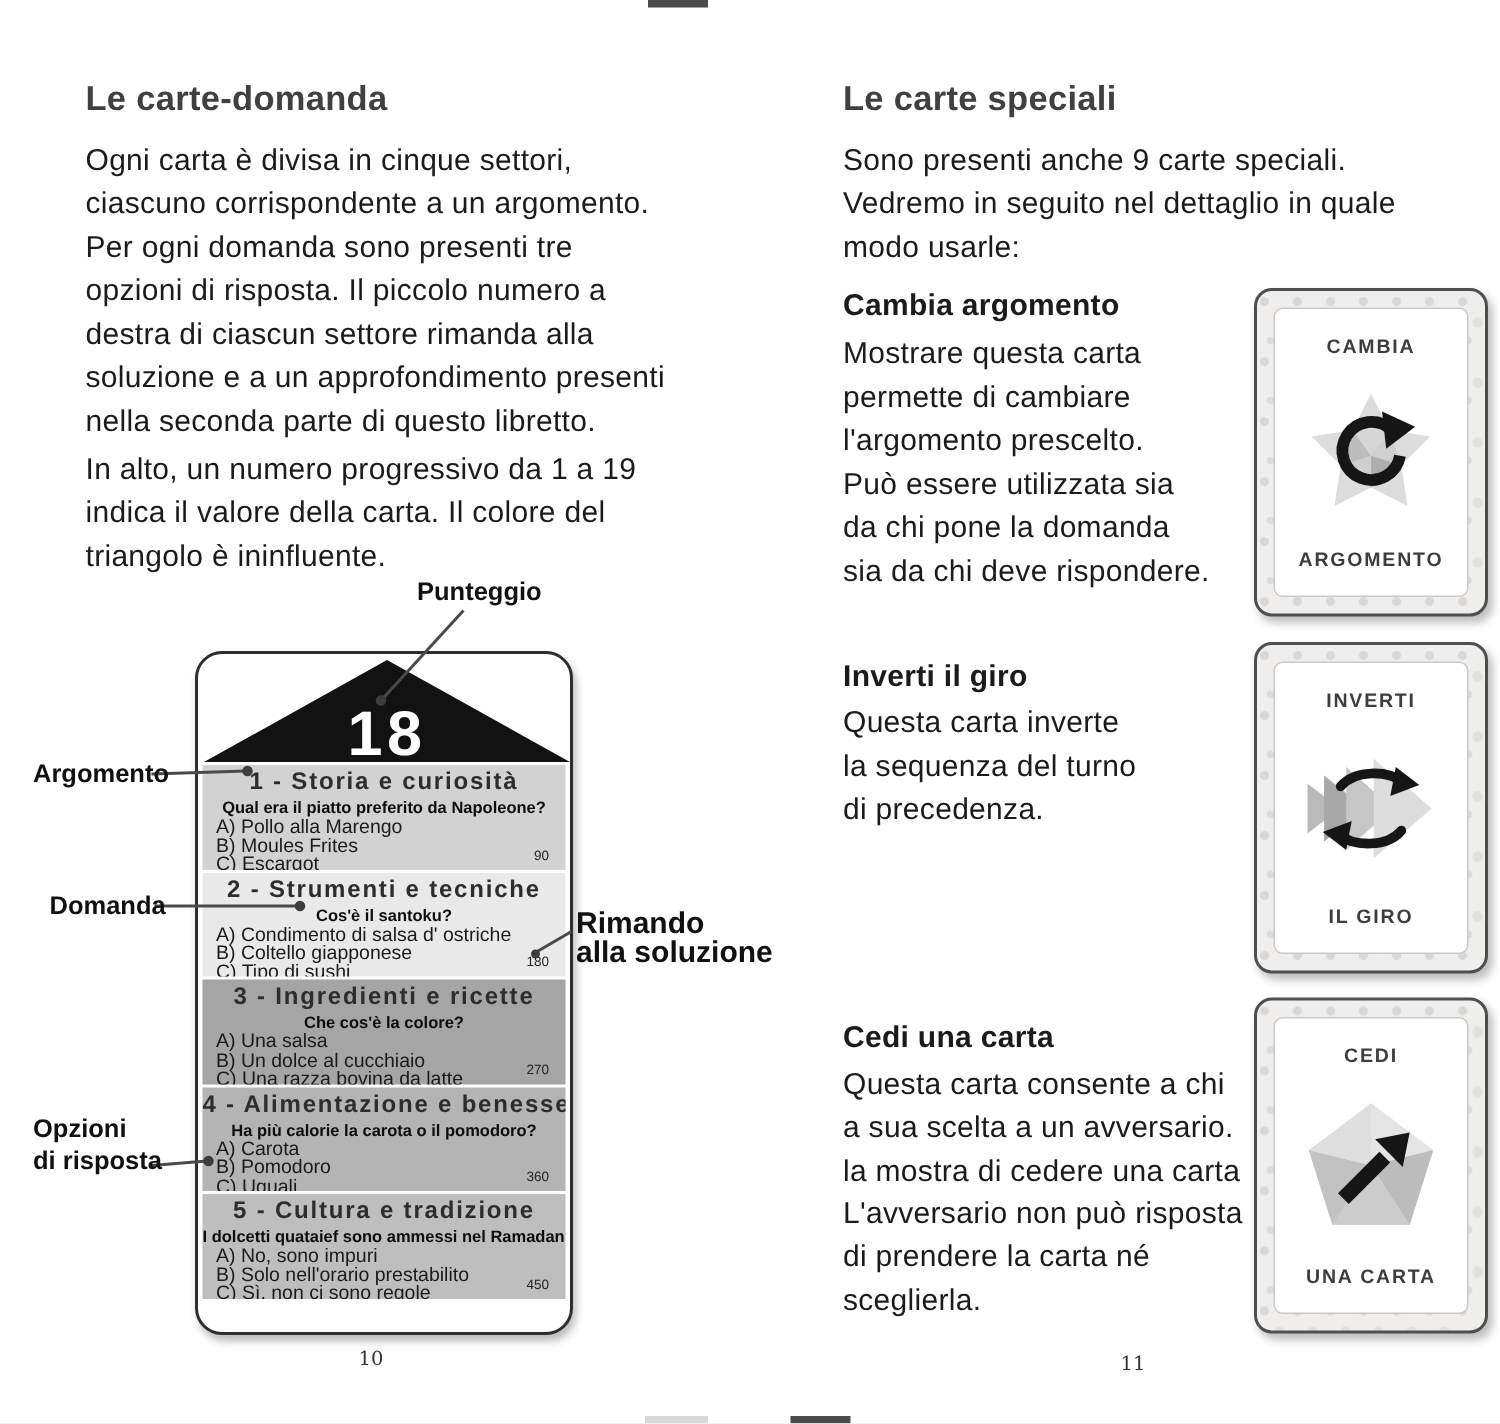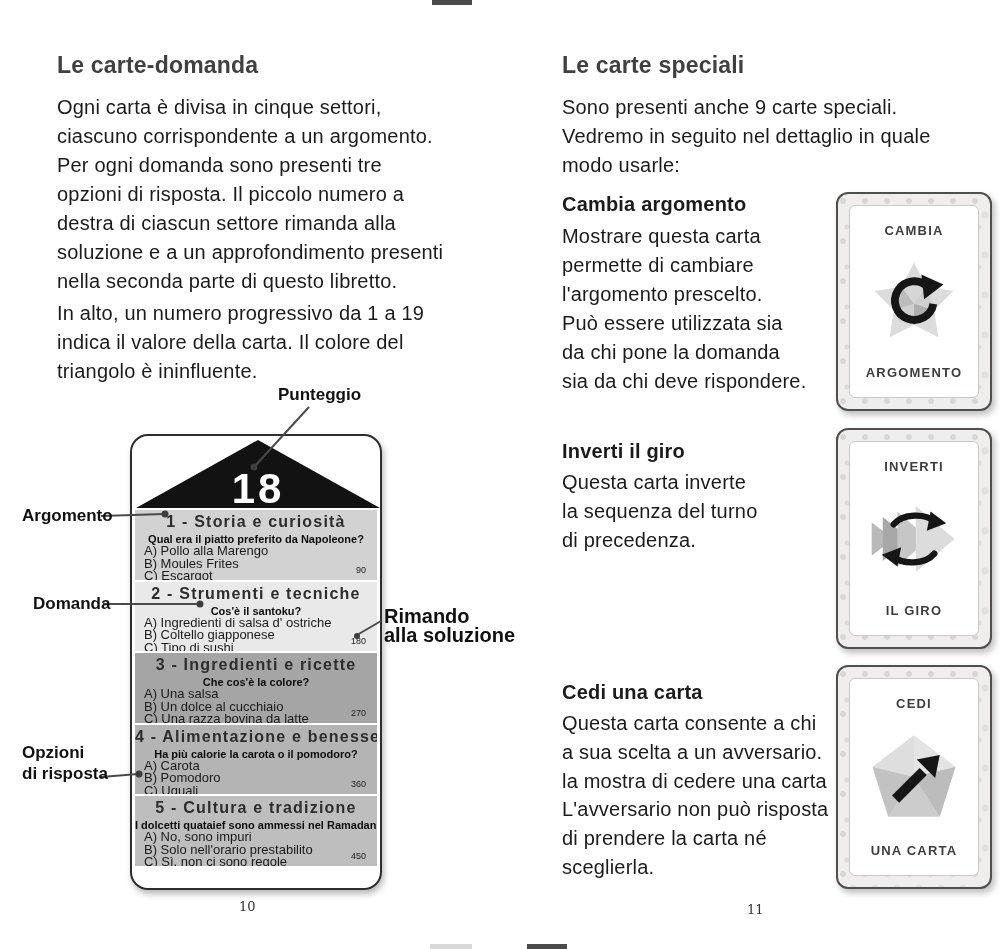--- a/index.html
+++ b/index.html
@@ -92,21 +92,21 @@
       <div class="qsec-q">Qual era il piatto preferito da Napoleone?</div>
       <div class="qsec-opt">A) Pollo alla Marengo</div>
       <div class="qsec-opt">B) Moules Frites</div>
       <div class="qsec-opt">C) Escargot</div>
       <div class="qsec-ref">90</div>
     </div>
 
     <div class="qsec" style="background-color: rgb(233, 233, 233);">
       <div class="qsec-title">2 - Strumenti e tecniche</div>
       <div class="qsec-q">Cos'è il santoku?</div>
-      <div class="qsec-opt">A) Ingredienti di salsa d' ostriche</div>
+      <div class="qsec-opt">A) Condimento di salsa d' ostriche</div>
       <div class="qsec-opt">B) Coltello giapponese</div>
       <div class="qsec-opt">C) Tipo di sushi</div>
       <div class="qsec-ref">180</div>
     </div>
 
     <div class="qsec" style="background-color: rgb(165, 165, 165);">
       <div class="qsec-title">3 - Ingredienti e ricette</div>
       <div class="qsec-q">Che cos'è la colore?</div>
       <div class="qsec-opt">A) Una salsa</div>
       <div class="qsec-opt">B) Un dolce al cucchiaio</div>

